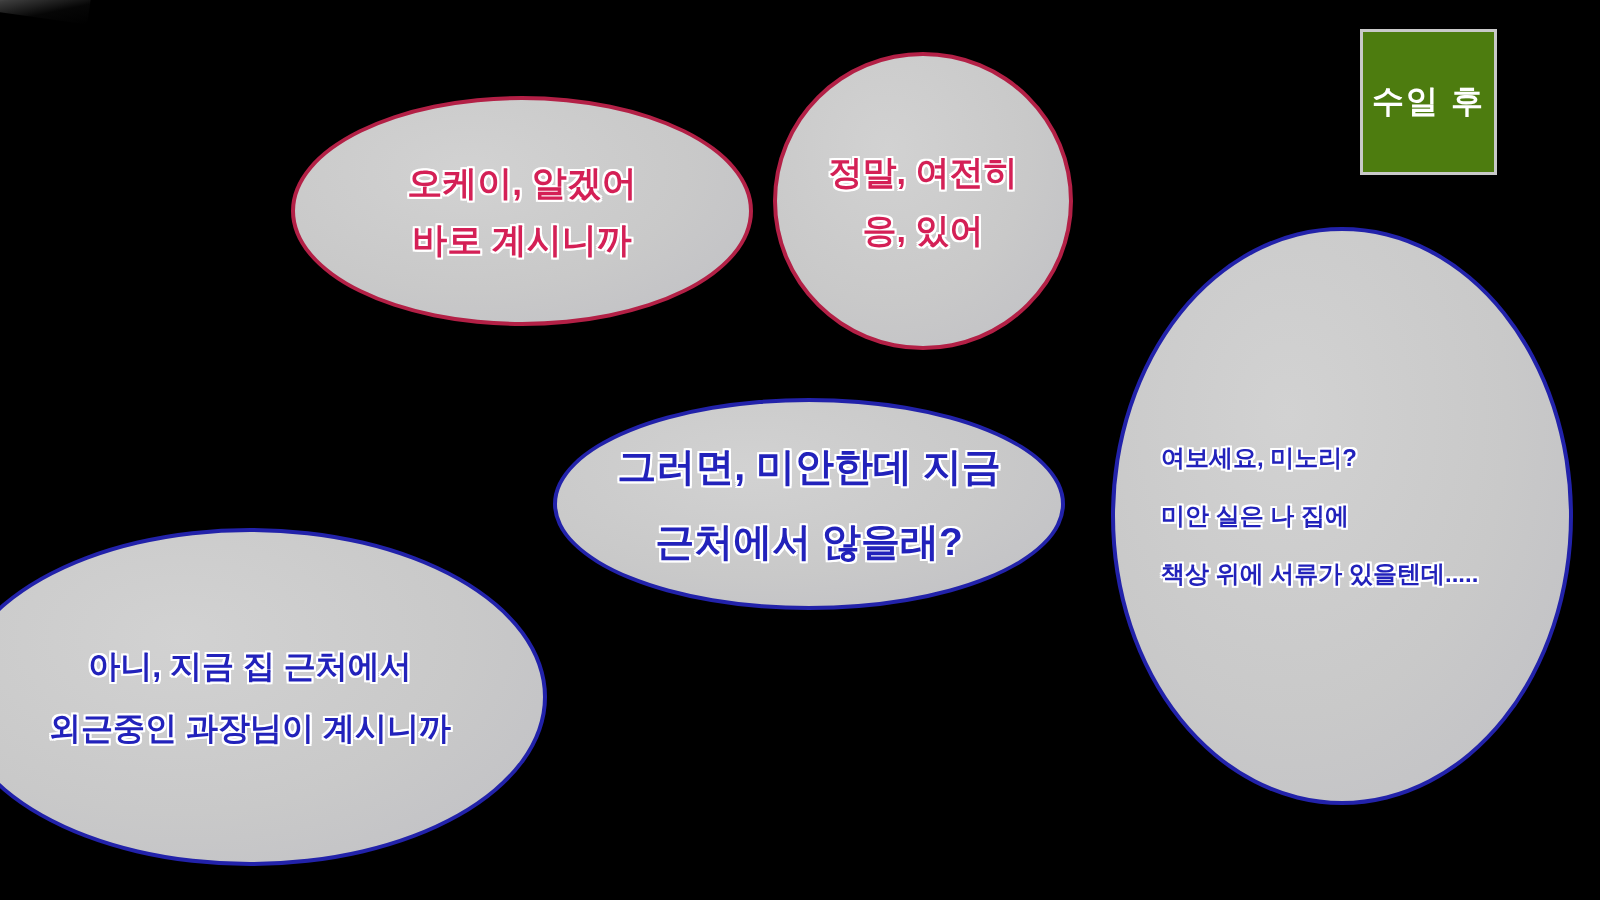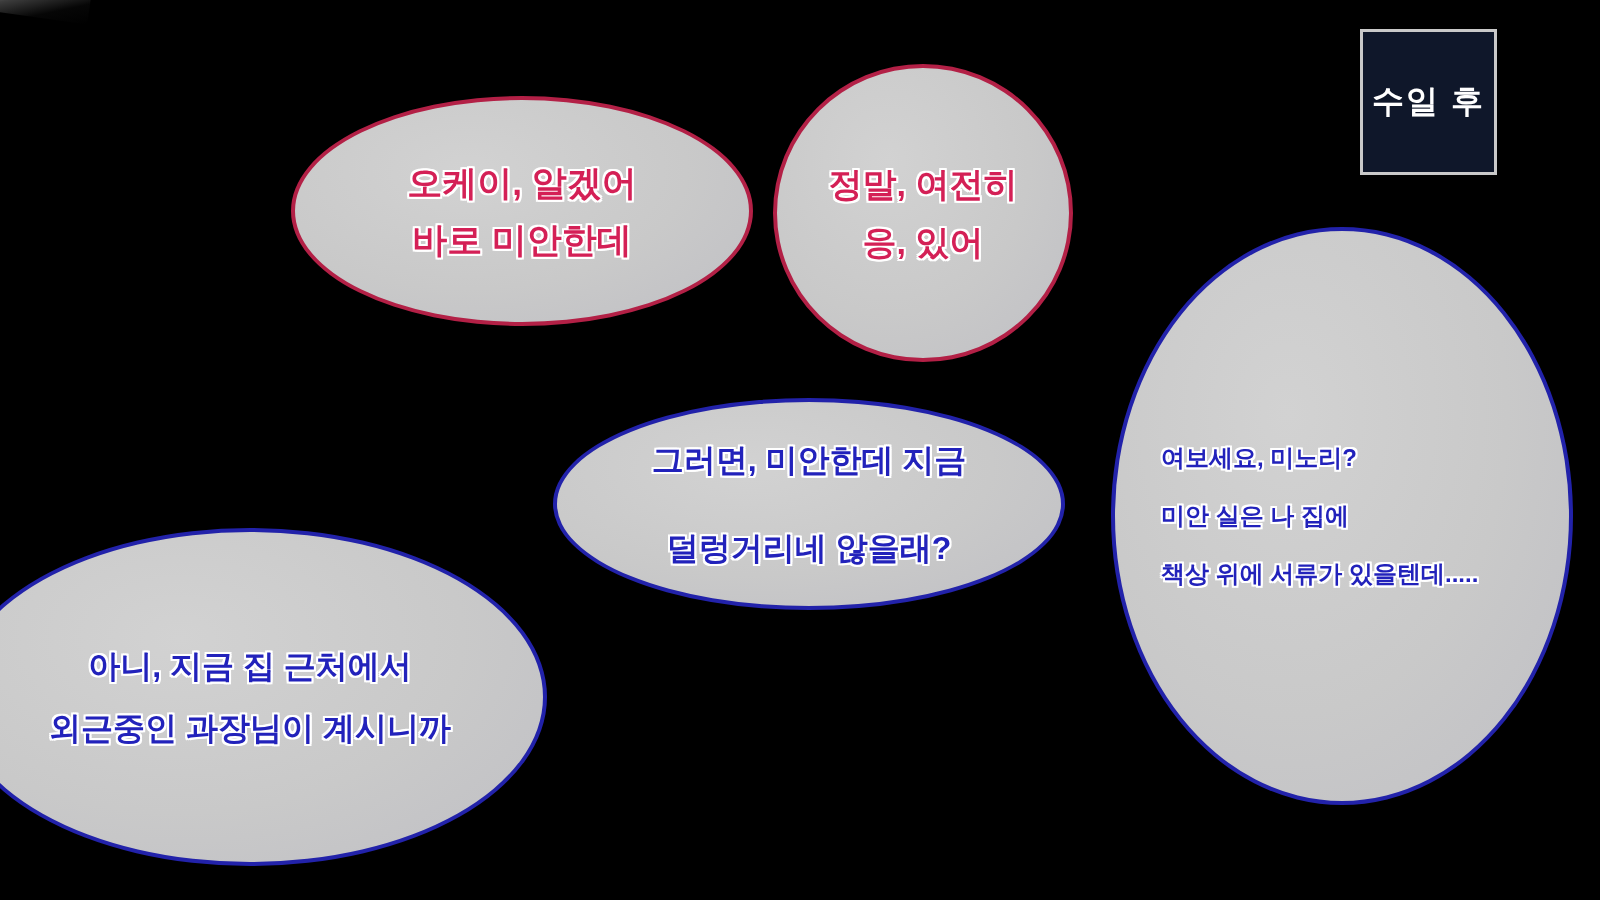--- a/index.html
+++ b/index.html
@@ -67,28 +67,28 @@
       -2px  0   0 #ffffff,  2px  0   0 #ffffff;
   }
 
   
   #bubble-okay {
     left: 291px;  top: 96px;  width: 462px; height: 230px;
   }
   #bubble-okay .line { font-size: 35px; margin: 11px 0; text-align: center; }
 
   #bubble-really {
-    left: 773px;  top: 64px;  width: 300px; height: 298px;
+    left: 773px;  top: 52px;  width: 300px; height: 298px;
   }
   #bubble-really .line { font-size: 34px; margin: 12px 0; }
 
   #bubble-request {
     left: 553px;  top: 398px; width: 512px; height: 212px;
   }
-  #bubble-request .line { font-size: 32px; margin: 28px 0; }
+  #bubble-request .line { font-size: 39px; margin: 18px 0; }
 
   #bubble-hello {
     left: 1111px; top: 227px; width: 462px; height: 578px;
     align-items: flex-start;
     padding-left: 34px;
   }
   #bubble-hello .line { font-size: 24px; margin: 17px 12px; }
 
   #bubble-reply {
     left: -47px;  top: 528px; width: 594px; height: 338px;
@@ -97,21 +97,21 @@
 
   
   #time-caption {
     position: absolute;
     left: 1360px;
     top: 29px;
     width: 137px;
     height: 146px;
     box-sizing: border-box;
     border: 3px solid #c9c9c9;
-    background: #0f172a;
+    background: #4d7c0f;
     display: flex;
     align-items: center;
     justify-content: center;
   }
   #time-caption .caption-text {
     color: #ffffff;
     font-size: 32px;
     font-weight: bold;
     letter-spacing: 2px;
     white-space: nowrap;
@@ -119,31 +119,31 @@
 </style>
 </head>
 <body>
 
 <div id="scene">
 
   <div class="corner-artifact"></div>
 
   <div class="bubble red" id="bubble-okay">
     <div class="line">오케이, 알겠어</div>
-    <div class="line">바로 미안한데</div>
+    <div class="line">바로 계시니까</div>
   </div>
 
   <div class="bubble red" id="bubble-really">
     <div class="line">정말, 여전히</div>
     <div class="line">응, 있어</div>
   </div>
 
   <div class="bubble blue" id="bubble-request">
     <div class="line">그러면, 미안한데 지금</div>
-    <div class="line">덜렁거리네 않을래?</div>
+    <div class="line">근처에서 않을래?</div>
   </div>
 
   <div class="bubble blue" id="bubble-hello">
     <div class="line">여보세요, 미노리?</div>
     <div class="line">미안 실은 나 집에</div>
     <div class="line">책상 위에 서류가 있을텐데.....</div>
   </div>
 
   <div class="bubble blue" id="bubble-reply">
     <div class="line">아니, 지금 집 근처에서</div>

